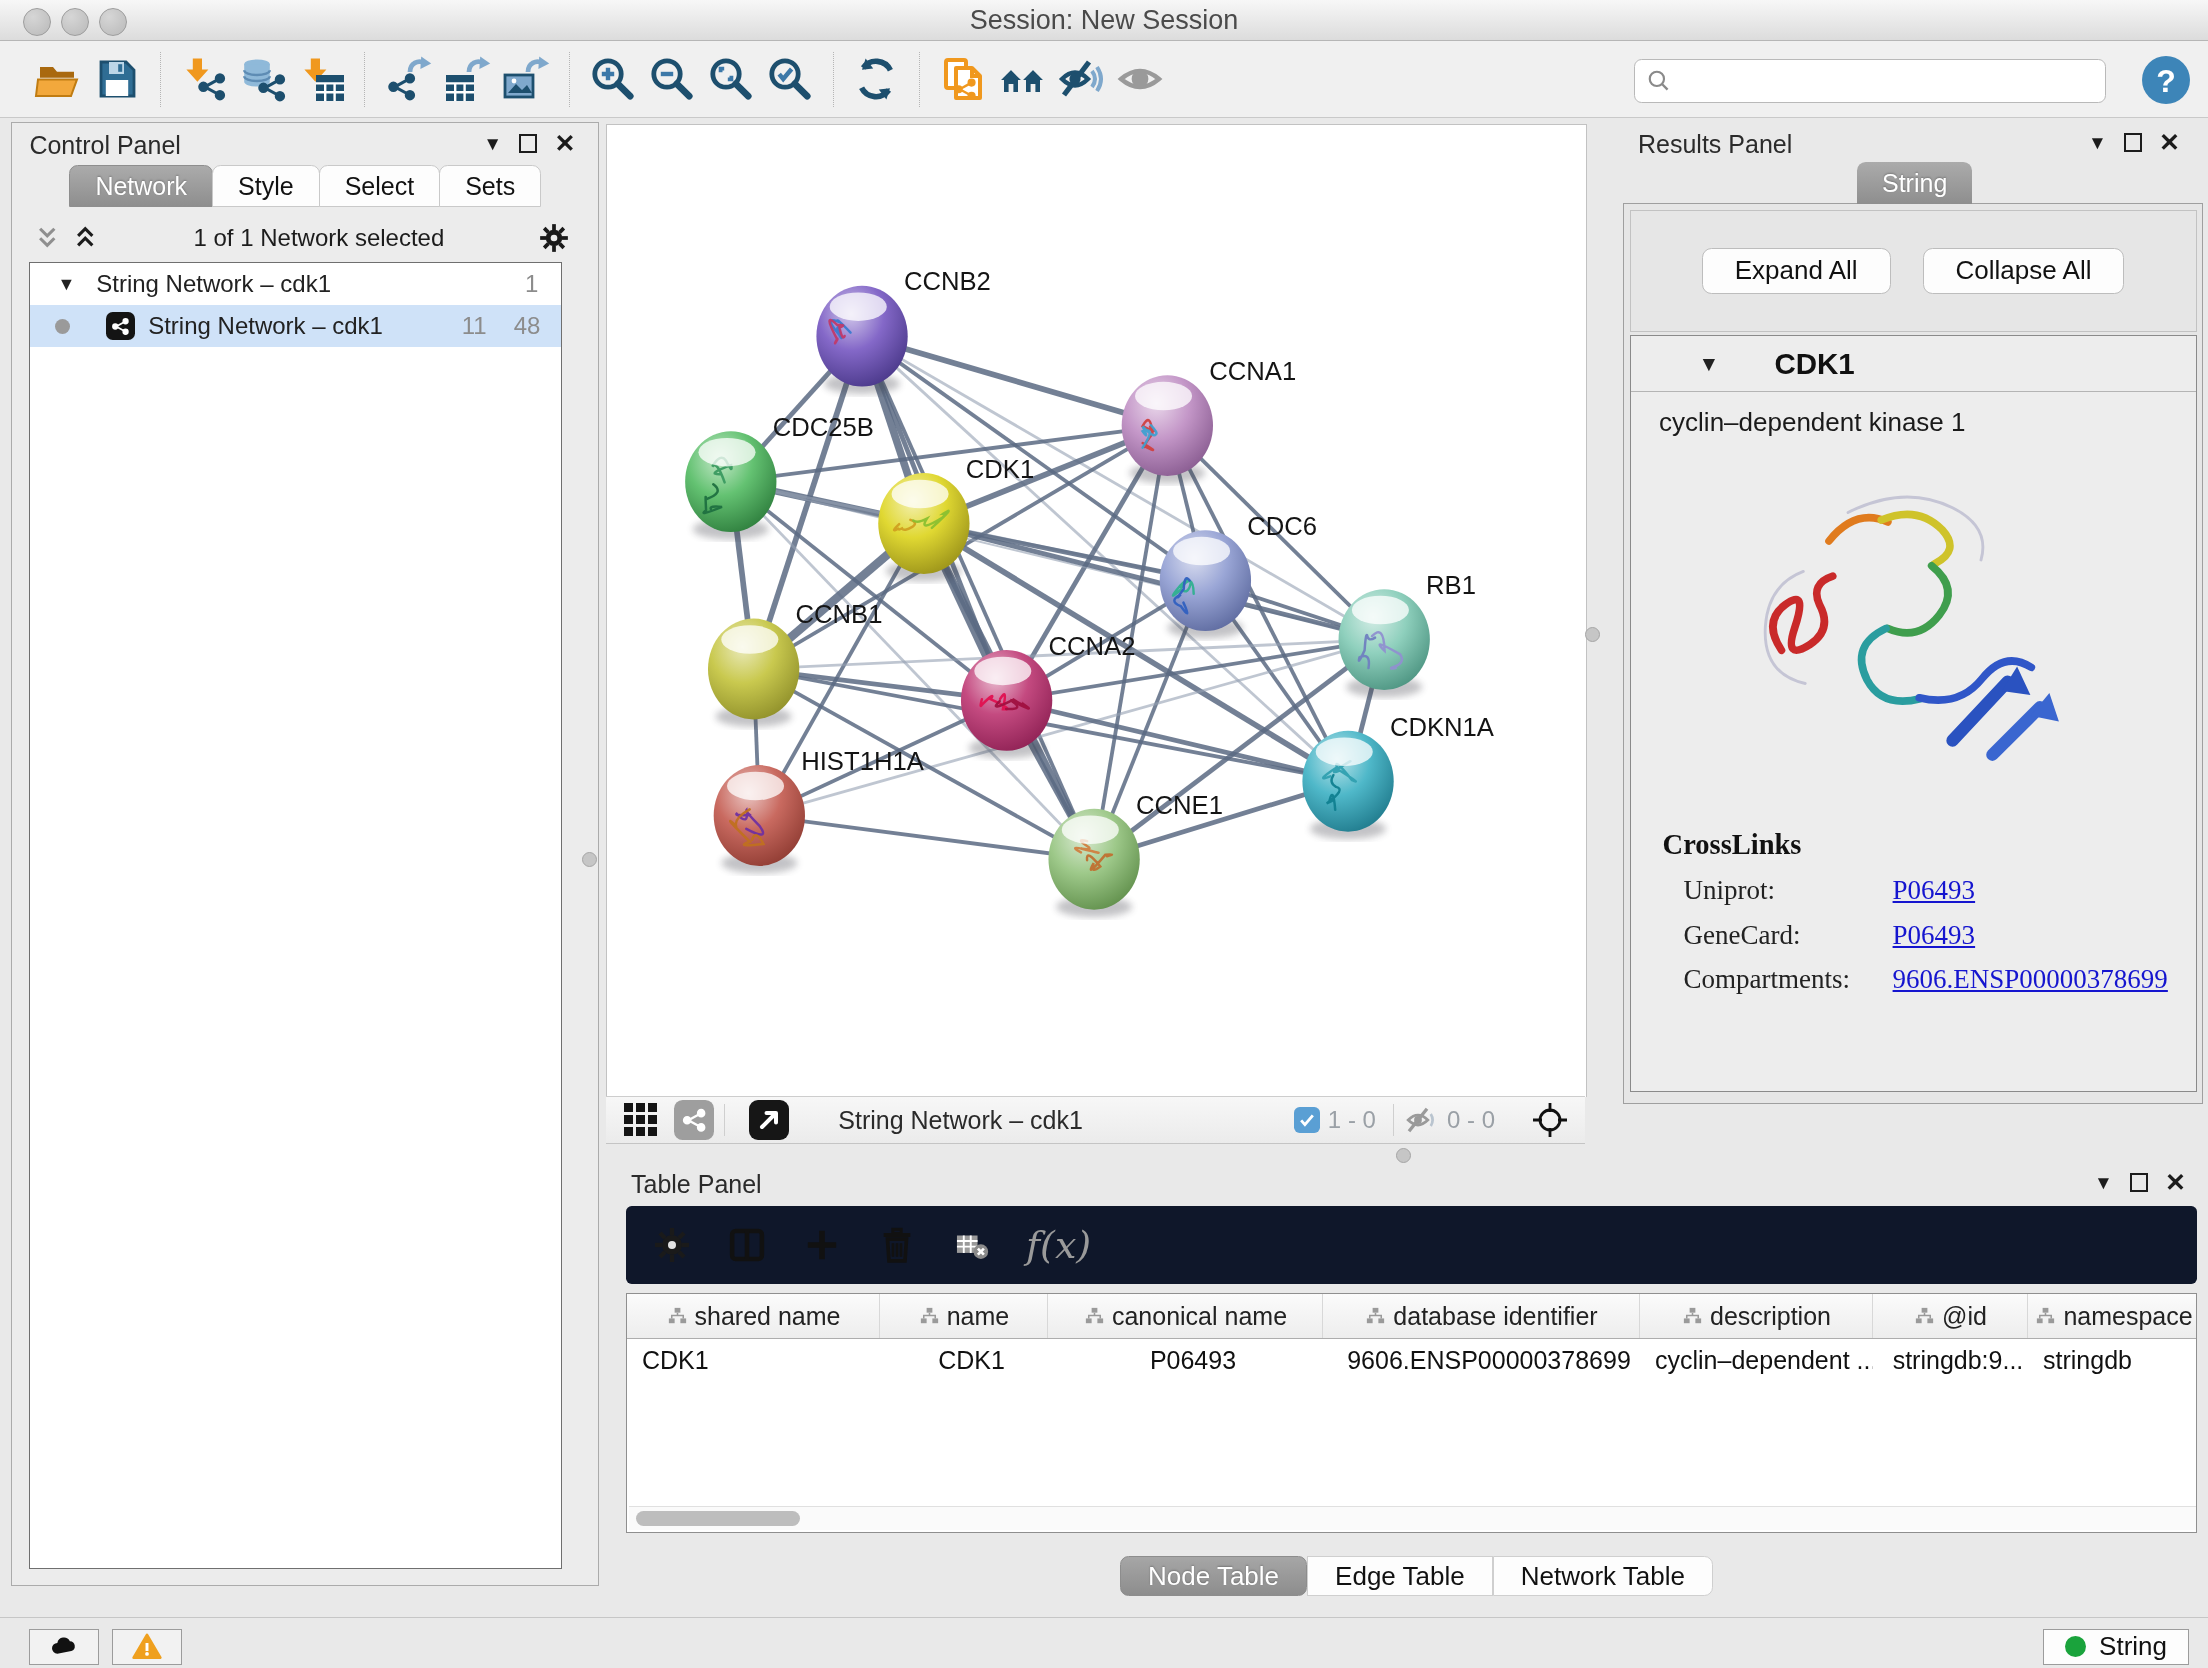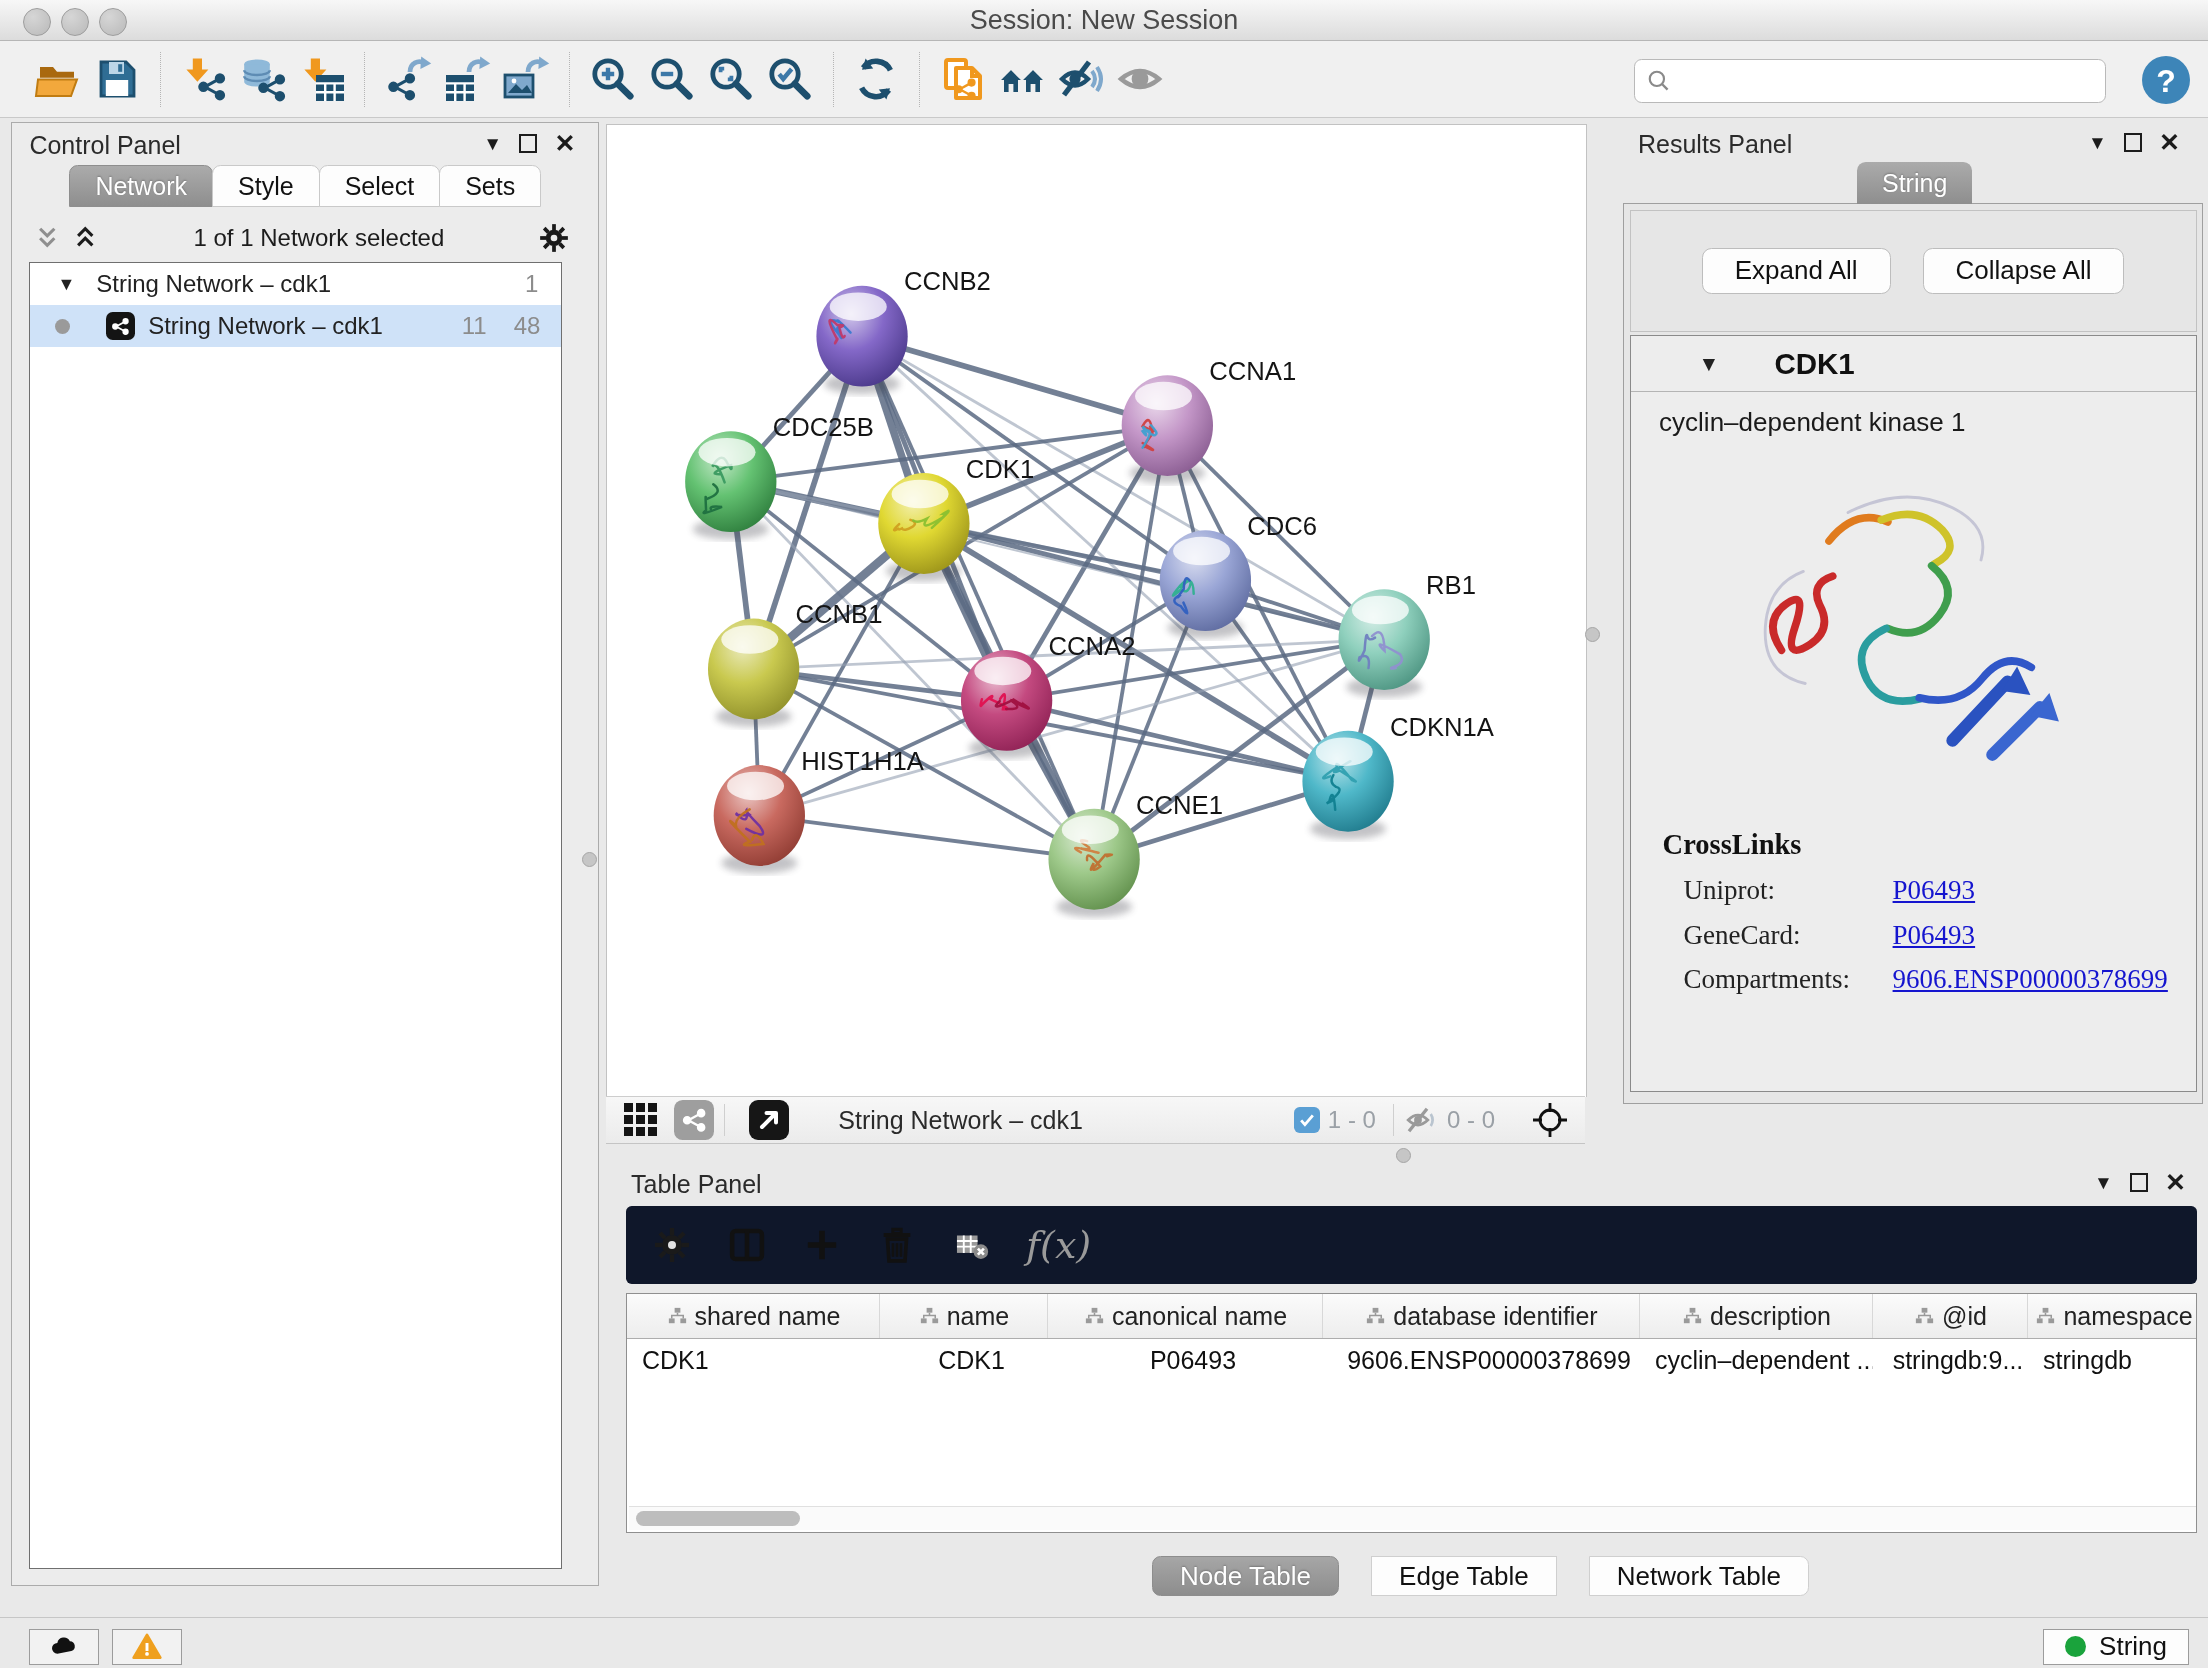--- a/index.html
+++ b/index.html
@@ -103,21 +103,21 @@
     color:#222;border-right:1px solid #d8d8d8;box-sizing:border-box;overflow:hidden;
     white-space:nowrap;flex:none;}
   .tp-drow{display:flex;height:42px;}
   .tp-dcell{display:flex;align-items:center;font-size:25px;color:#111;box-sizing:border-box;
     padding-left:15px;overflow:hidden;white-space:nowrap;flex:none;}
   .tp-scroll{position:absolute;left:1.9px;bottom:1.9px;width:1567px;height:23px;background:#fafafa;
     border-top:1px solid #e0e0e0;}
   .tp-thumb{position:absolute;left:7.6px;top:3.8px;width:164px;height:15px;border-radius:7.6px;background:#bdbdbd;}
   .tp-tabs{position:absolute;left:514px;top:392px;display:flex;}
   .tp-tab{font-size:26px;padding:0 27px;height:38px;display:flex;align-items:center;
-    background:#fdfdfd;border:1px solid #cfcfcf;color:#111;margin-left:32px;}
+    background:#fdfdfd;border:1px solid #cfcfcf;color:#111;}
   .tp-tab:first-child{border-radius:8.6px 0 0 8.6px;}
   .tp-tab:last-child{border-radius:0 8.6px 8.6px 0;}
   .tp-tab.sel{background:linear-gradient(#a6a6a6,#8d8d8d);color:#fff;border-color:#8d8d8d;
     text-shadow:0 -1px 1.9px rgba(0,0,0,.25);border-radius:8.6px;}
   
   .statusbar{position:absolute;left:0;top:1617px;width:2208px;height:51px;background:#e9e9e9;
     border-top:1px solid #c6c6c6;}
   .sb-btn{position:absolute;top:10.5px;width:68px;height:34px;background:#f2f2f2;
     border:1.9px solid #9c9c9c;display:flex;align-items:center;justify-content:center;}
   .mem-btn{position:absolute;right:19px;top:10.5px;height:34px;padding:0 21px;background:#fdfdfd;

